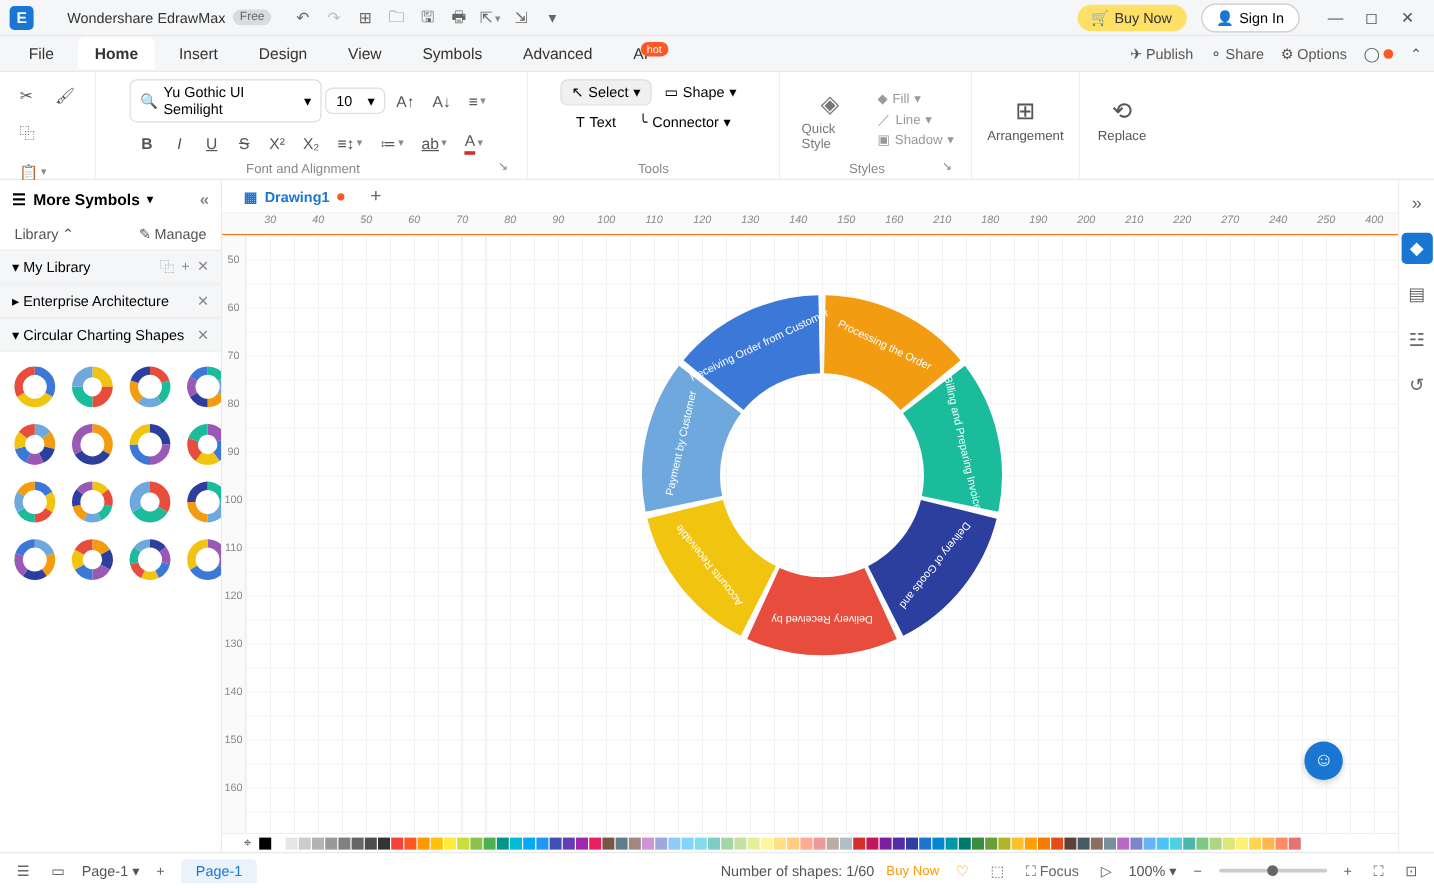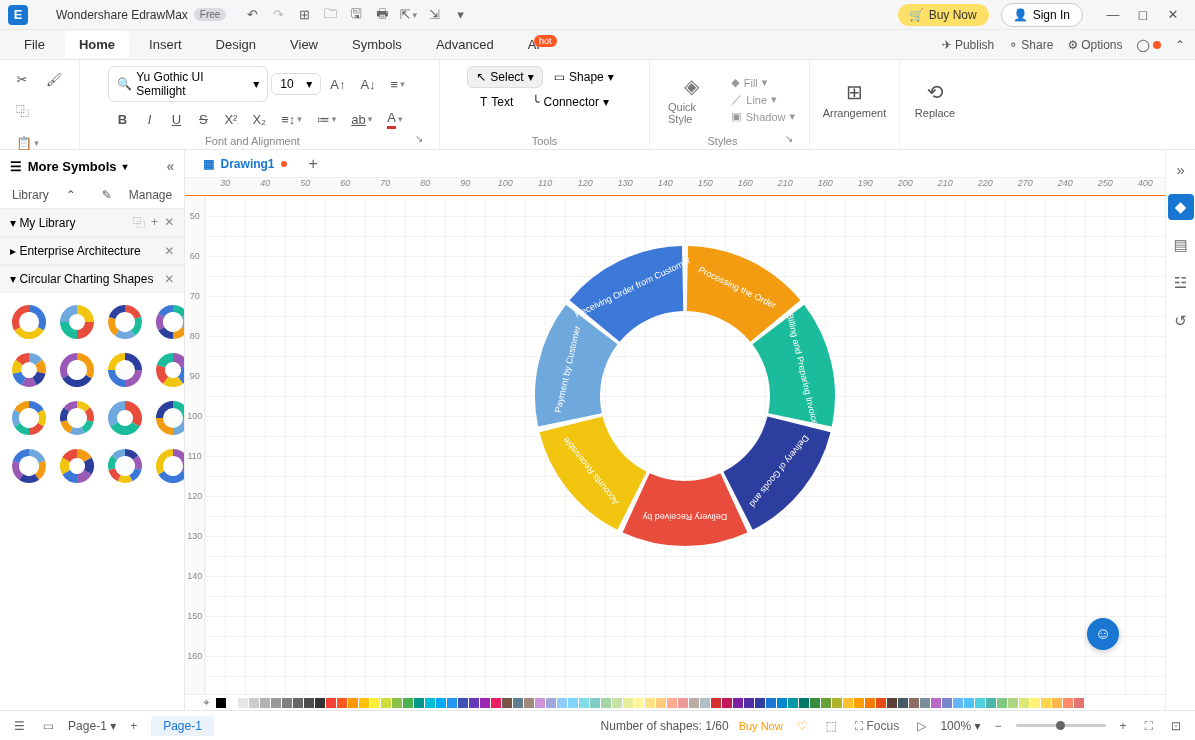--- a/index.html
+++ b/index.html
@@ -46,21 +46,21 @@
 
 
 .main { flex: 1; display: flex; overflow: hidden; }
 .sidebar { width: 212px; background: #fff; border-right: 1px solid #e8e9eb; display: flex; flex-direction: column; overflow: hidden; }
 .sidebar-header { display: flex; align-items: center; padding: 8px 10px; gap: 6px; font-size: 13px; font-weight: 600; }
 .collapse-btn { margin-left: auto; color: #888; cursor: pointer; font-size: 14px; }
 .search-row { display: flex; padding: 6px 8px; gap: 4px; }
 .search-input { flex: 1; border: 1px solid #ddd; border-radius: 6px; padding: 4px 8px; font-size: 12px; background: #f5f6f8; }
 .search-btn { background: #1976d2; color: #fff; border: none; border-radius: 6px; padding: 4px 10px; font-size: 12px; cursor: pointer; }
 .lib-row { display: flex; justify-content: space-between; padding: 6px 12px; font-size: 12px; color: #555; }
-.lib-row span { cursor: pointer; display: flex; gap: 17px; align-items: center; }
+.lib-row span { cursor: pointer; display: flex; gap: 3px; align-items: center; }
 .section-hdr { display: flex; align-items: center; padding: 6px 10px; font-size: 12px; background: #f5f6f8; border-top: 1px solid #eee; border-bottom: 1px solid #eee; }
 .section-hdr .actions { margin-left: auto; display: flex; gap: 6px; color: #888; }
 .section-hdr .actions span { cursor: pointer; }
 .drop-area { margin: 10px; border: 1px dashed #ccc; border-radius: 6px; padding: 16px 6px; text-align: center; color: #aaa; font-size: 11px; line-height: 1.4; }
 .shape-grid { display: grid; grid-template-columns: repeat(4, 1fr); gap: 6px; padding: 8px; overflow-y: auto; }
 .shape-thumb { width: 42px; height: 42px; display: flex; align-items: center; justify-content: center; cursor: pointer; }
 
 
 .canvas-area { flex: 1; display: flex; flex-direction: column; background: #fff; position: relative; }
 .tabs-row { height: 28px; display: flex; align-items: center; border-bottom: 1px solid #eee; padding-left: 10px; gap: 8px; }

